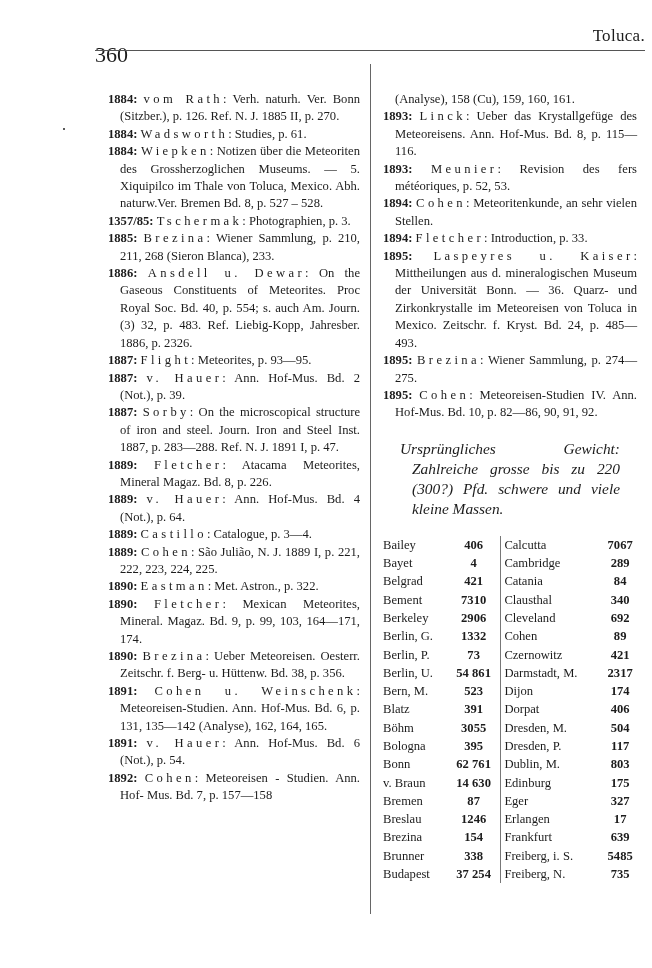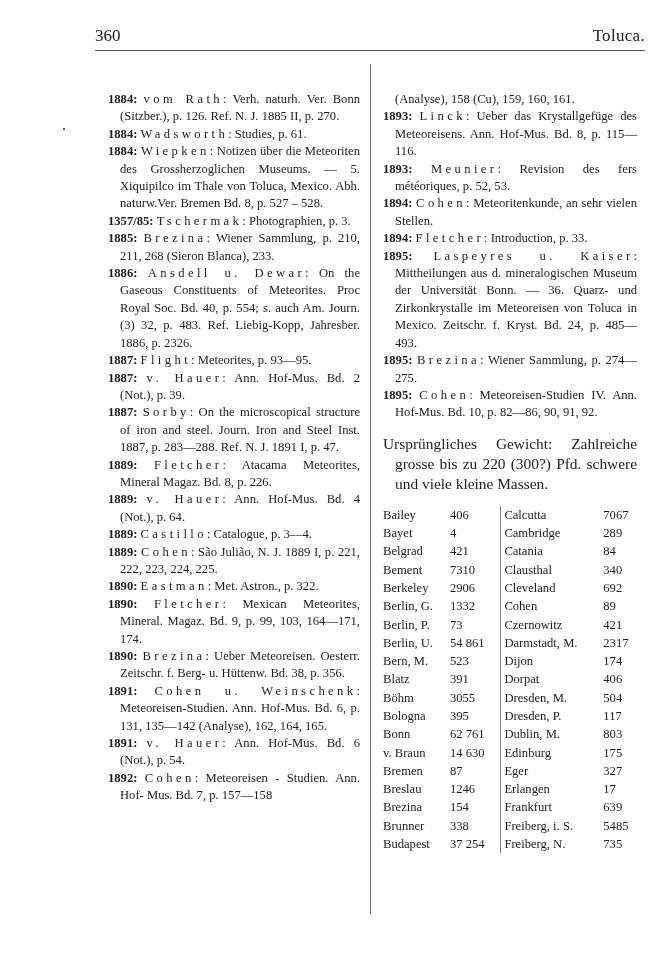--- a/index.html
+++ b/index.html
@@ -4,41 +4,41 @@
 <style>
   html, body { margin: 0; padding: 0; background: #ffffff; }
   body {
     width: 652px; height: 968px; position: relative; overflow: hidden;
     font-family: "Liberation Serif", "DejaVu Serif", serif;
     color: #1c1c1c;
   }
   .header {
     position: absolute; left: 95px; top: 26px; width: 550px; height: 24px;
   }
-  .page-no { position: absolute; left: 0; top: 0; font-size: 17px; }
+  .page-no { position: absolute; left: 0; top: 16px; font-size: 22px; }
   .running-title { position: absolute; left: 0; right: 0; top: 0; text-align: right; font-size: 17px; letter-spacing: 0.3px; }
   .header-rule { position: absolute; left: 95px; top: 50px; width: 550px; height: 0; border-top: 1px solid #555; }
   .col-divider { position: absolute; left: 370px; top: 64px; width: 0; height: 850px; border-left: 1px solid #666; }
   .stray-dot { position: absolute; left: 63px; top: 128px; width: 2px; height: 2px; background: #222; border-radius: 50%; }
 
   .col { position: absolute; top: 91px; font-size: 12.6px; line-height: 17.4px; }
   .col-left { left: 108px; width: 252px; }
   .col-right { left: 383px; width: 254px; }
 
   .entry { text-align: justify; text-indent: -12px; padding-left: 12px; margin: 0; }
   .yr { font-weight: bold; }
   .au { letter-spacing: 3.4px; }
 
   .weight-block { margin-top: 12px; font-size: 15.4px; line-height: 20px; }
-  .weight-block p { margin: 0; text-align: justify; text-indent: -12px; padding-left: 12px; }
+  .weight-block p { margin: 17px; text-align: justify; text-indent: -12px; padding-left: 12px; font-style: italic; }
 
   .coll-table { margin-top: 12px; width: 254px; border-collapse: collapse; font-size: 12.6px; line-height: 18.3px; }
   .coll-table td { padding: 0; white-space: nowrap; }
   .coll-table td.name { padding-left: 0; }
-  .coll-table td.val { text-align: left; }
+  .coll-table td.val { text-align: center; font-weight: bold; }
   .coll-table td.val-l { padding-right: 3px; border-right: 1px solid #777; }
   .coll-table td.name-r { padding-left: 3px; }
 </style>
 </head>
 <body>
 
 <div class="header">
   <span class="page-no">360</span>
   <span class="running-title">Toluca.</span>
 </div>

